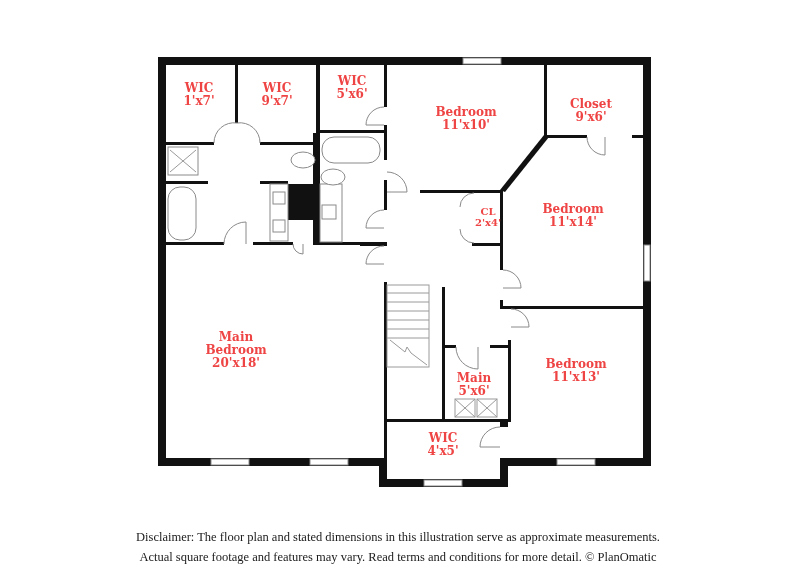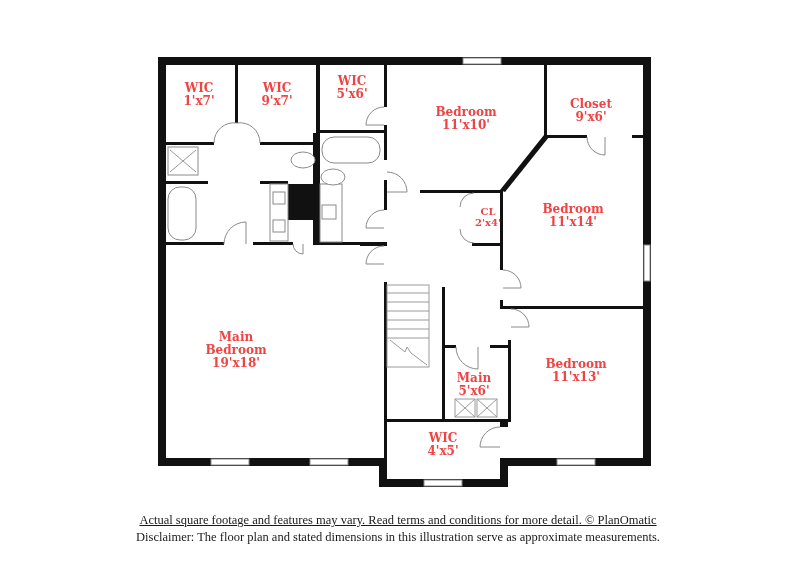--- a/index.html
+++ b/index.html
@@ -163,29 +163,29 @@
   <span>CL</span>
   <span>2'x4'</span>
 </div>
 <div class="room-label lg" style="left:573px;top:203px;">
   <span>Bedroom</span>
   <span>11'x14'</span>
 </div>
 <div class="room-label lg" style="left:236px;top:331px;">
   <span>Main</span>
   <span>Bedroom</span>
-  <span>19'x18'</span>
+  <span>20'x18'</span>
 </div>
 <div class="room-label lg" style="left:474px;top:372px;">
   <span>Main</span>
   <span>5'x6'</span>
 </div>
 <div class="room-label lg" style="left:576px;top:358px;">
   <span>Bedroom</span>
   <span>11'x13'</span>
 </div>
 <div class="room-label lg" style="left:443px;top:432px;">
   <span>WIC</span>
   <span>4'x5'</span>
 </div>
 
 <div class="disclaimer" style="top:530px;">Disclaimer: The floor plan and stated dimensions in this illustration serve as approximate measurements.</div>
-<div class="disclaimer" style="top:513px;text-decoration:underline;">Actual square footage and features may vary. Read terms and conditions for more detail. © PlanOmatic</div>
+<div class="disclaimer" style="top:550px;">Actual square footage and features may vary. Read terms and conditions for more detail. © PlanOmatic</div>
 
 </body></html>

